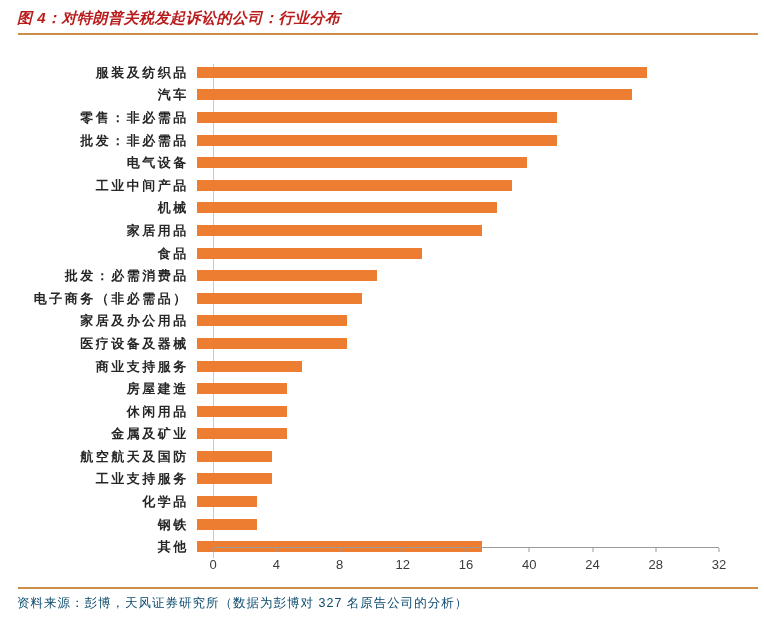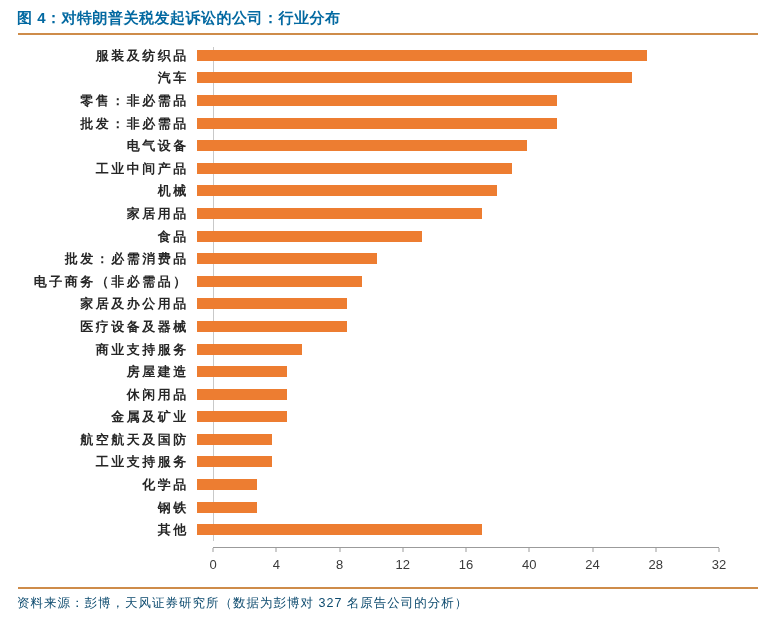--- a/index.html
+++ b/index.html
@@ -4,28 +4,29 @@
 <style>
   * { margin:0; padding:0; box-sizing:border-box; }
   html,body { background:#ffffff; }
   body { font-family:"Liberation Sans","DejaVu Sans",sans-serif; }
   .page {
     position:relative; width:764px; height:621px; background:#ffffff;
     overflow:hidden;
   }
   .title {
     position:absolute; left:17px; top:9px;
-    font-size:15px; font-weight:bold; color:#0369a1; letter-spacing:0.5px;
+    font-size:15px; font-weight:bold; color:#b91c1c; letter-spacing:0.5px;
     white-space:nowrap;
+    font-style:italic;
   }
   .rule { position:absolute; left:18px; right:6px; height:2px; background:var(--rule,#CE8C4A); }
   .rule-top { top:33px; }
   .rule-bottom { top:587px; }
 
-  .chart { position:absolute; left:0; top:44px; width:676px; height:497px; }
+  .chart { position:absolute; left:0; top:61px; width:676px; height:497px; }
   .y-axis-line { position:absolute; left:213px; top:3px; bottom:0; width:1px; background:#C9C9C9; }
   .rows { position:absolute; left:0; top:0; width:100%; height:100%; display:flex; flex-direction:column; }
   .row { flex:1; display:flex; align-items:center; }
   .row-label {
     width:206px; text-align:right; padding-right:7px;
     font-size:13px; font-weight:bold; color:#262626; letter-spacing:2.5px;
     white-space:nowrap; line-height:1;
   }
   .row-track { position:relative; width:506px; height:11px; }
   .row-bar { position:absolute; left:1px; top:0; height:11px; background:var(--bar,#ED7D31); }

